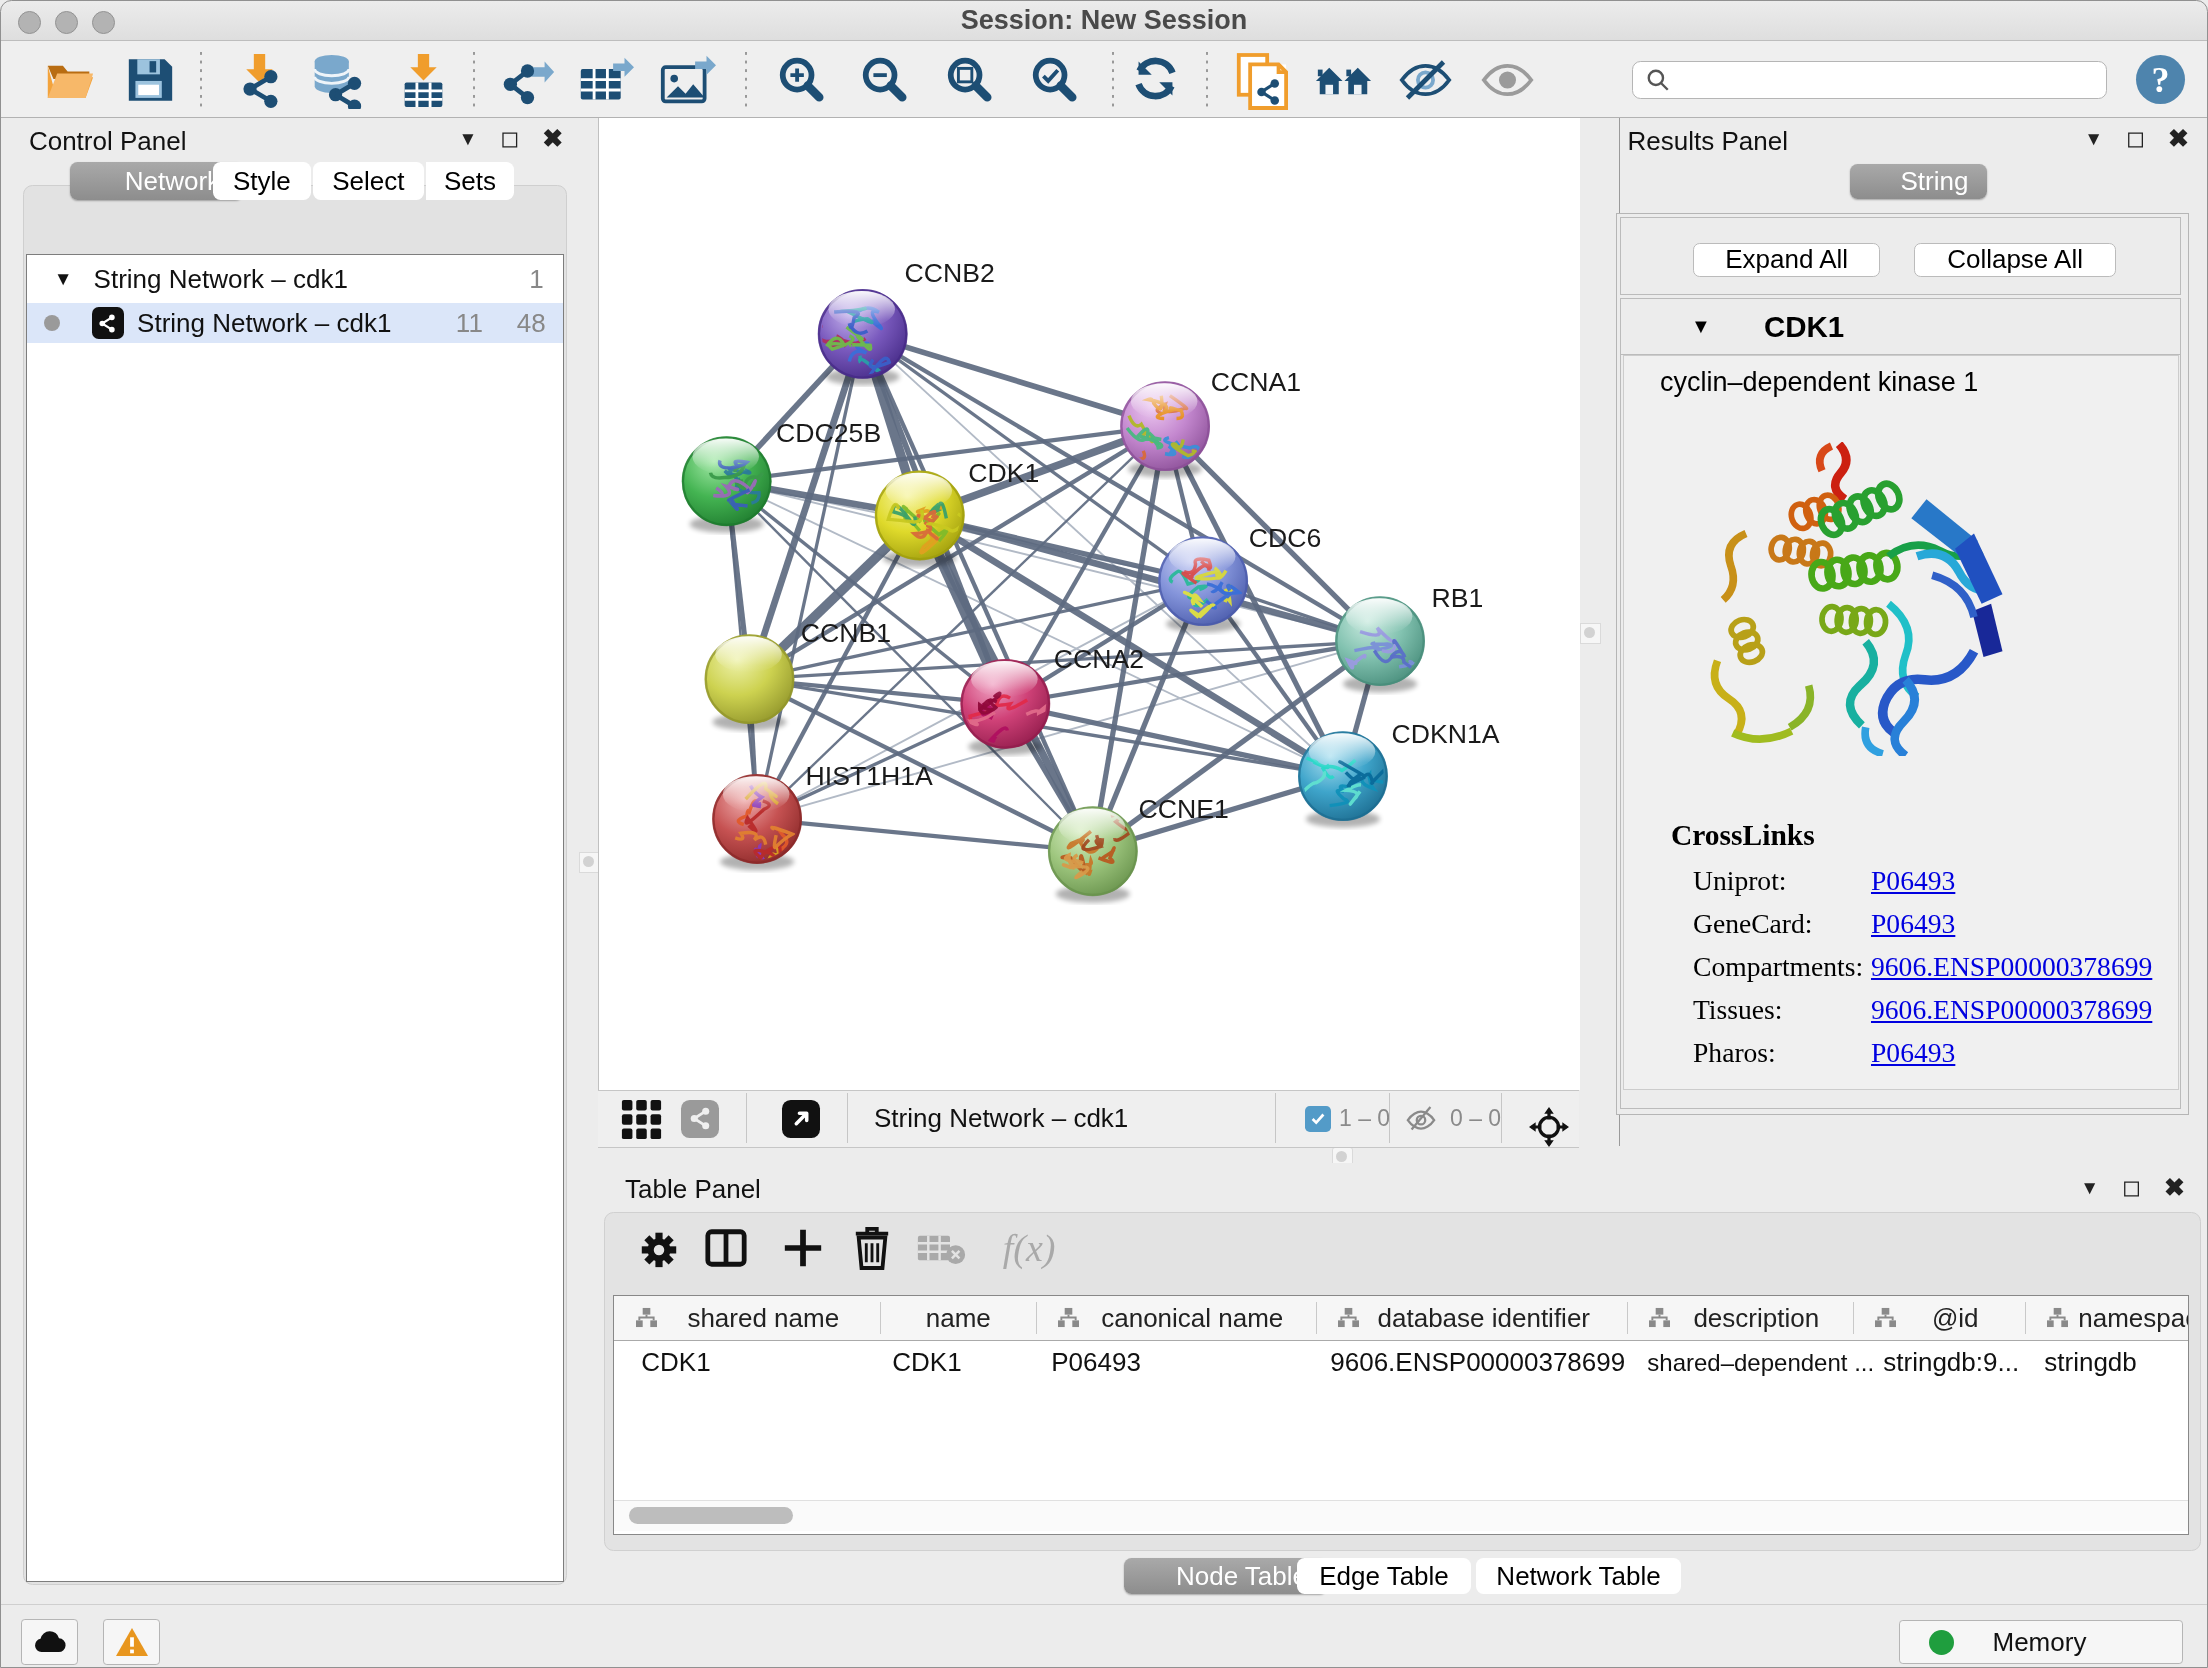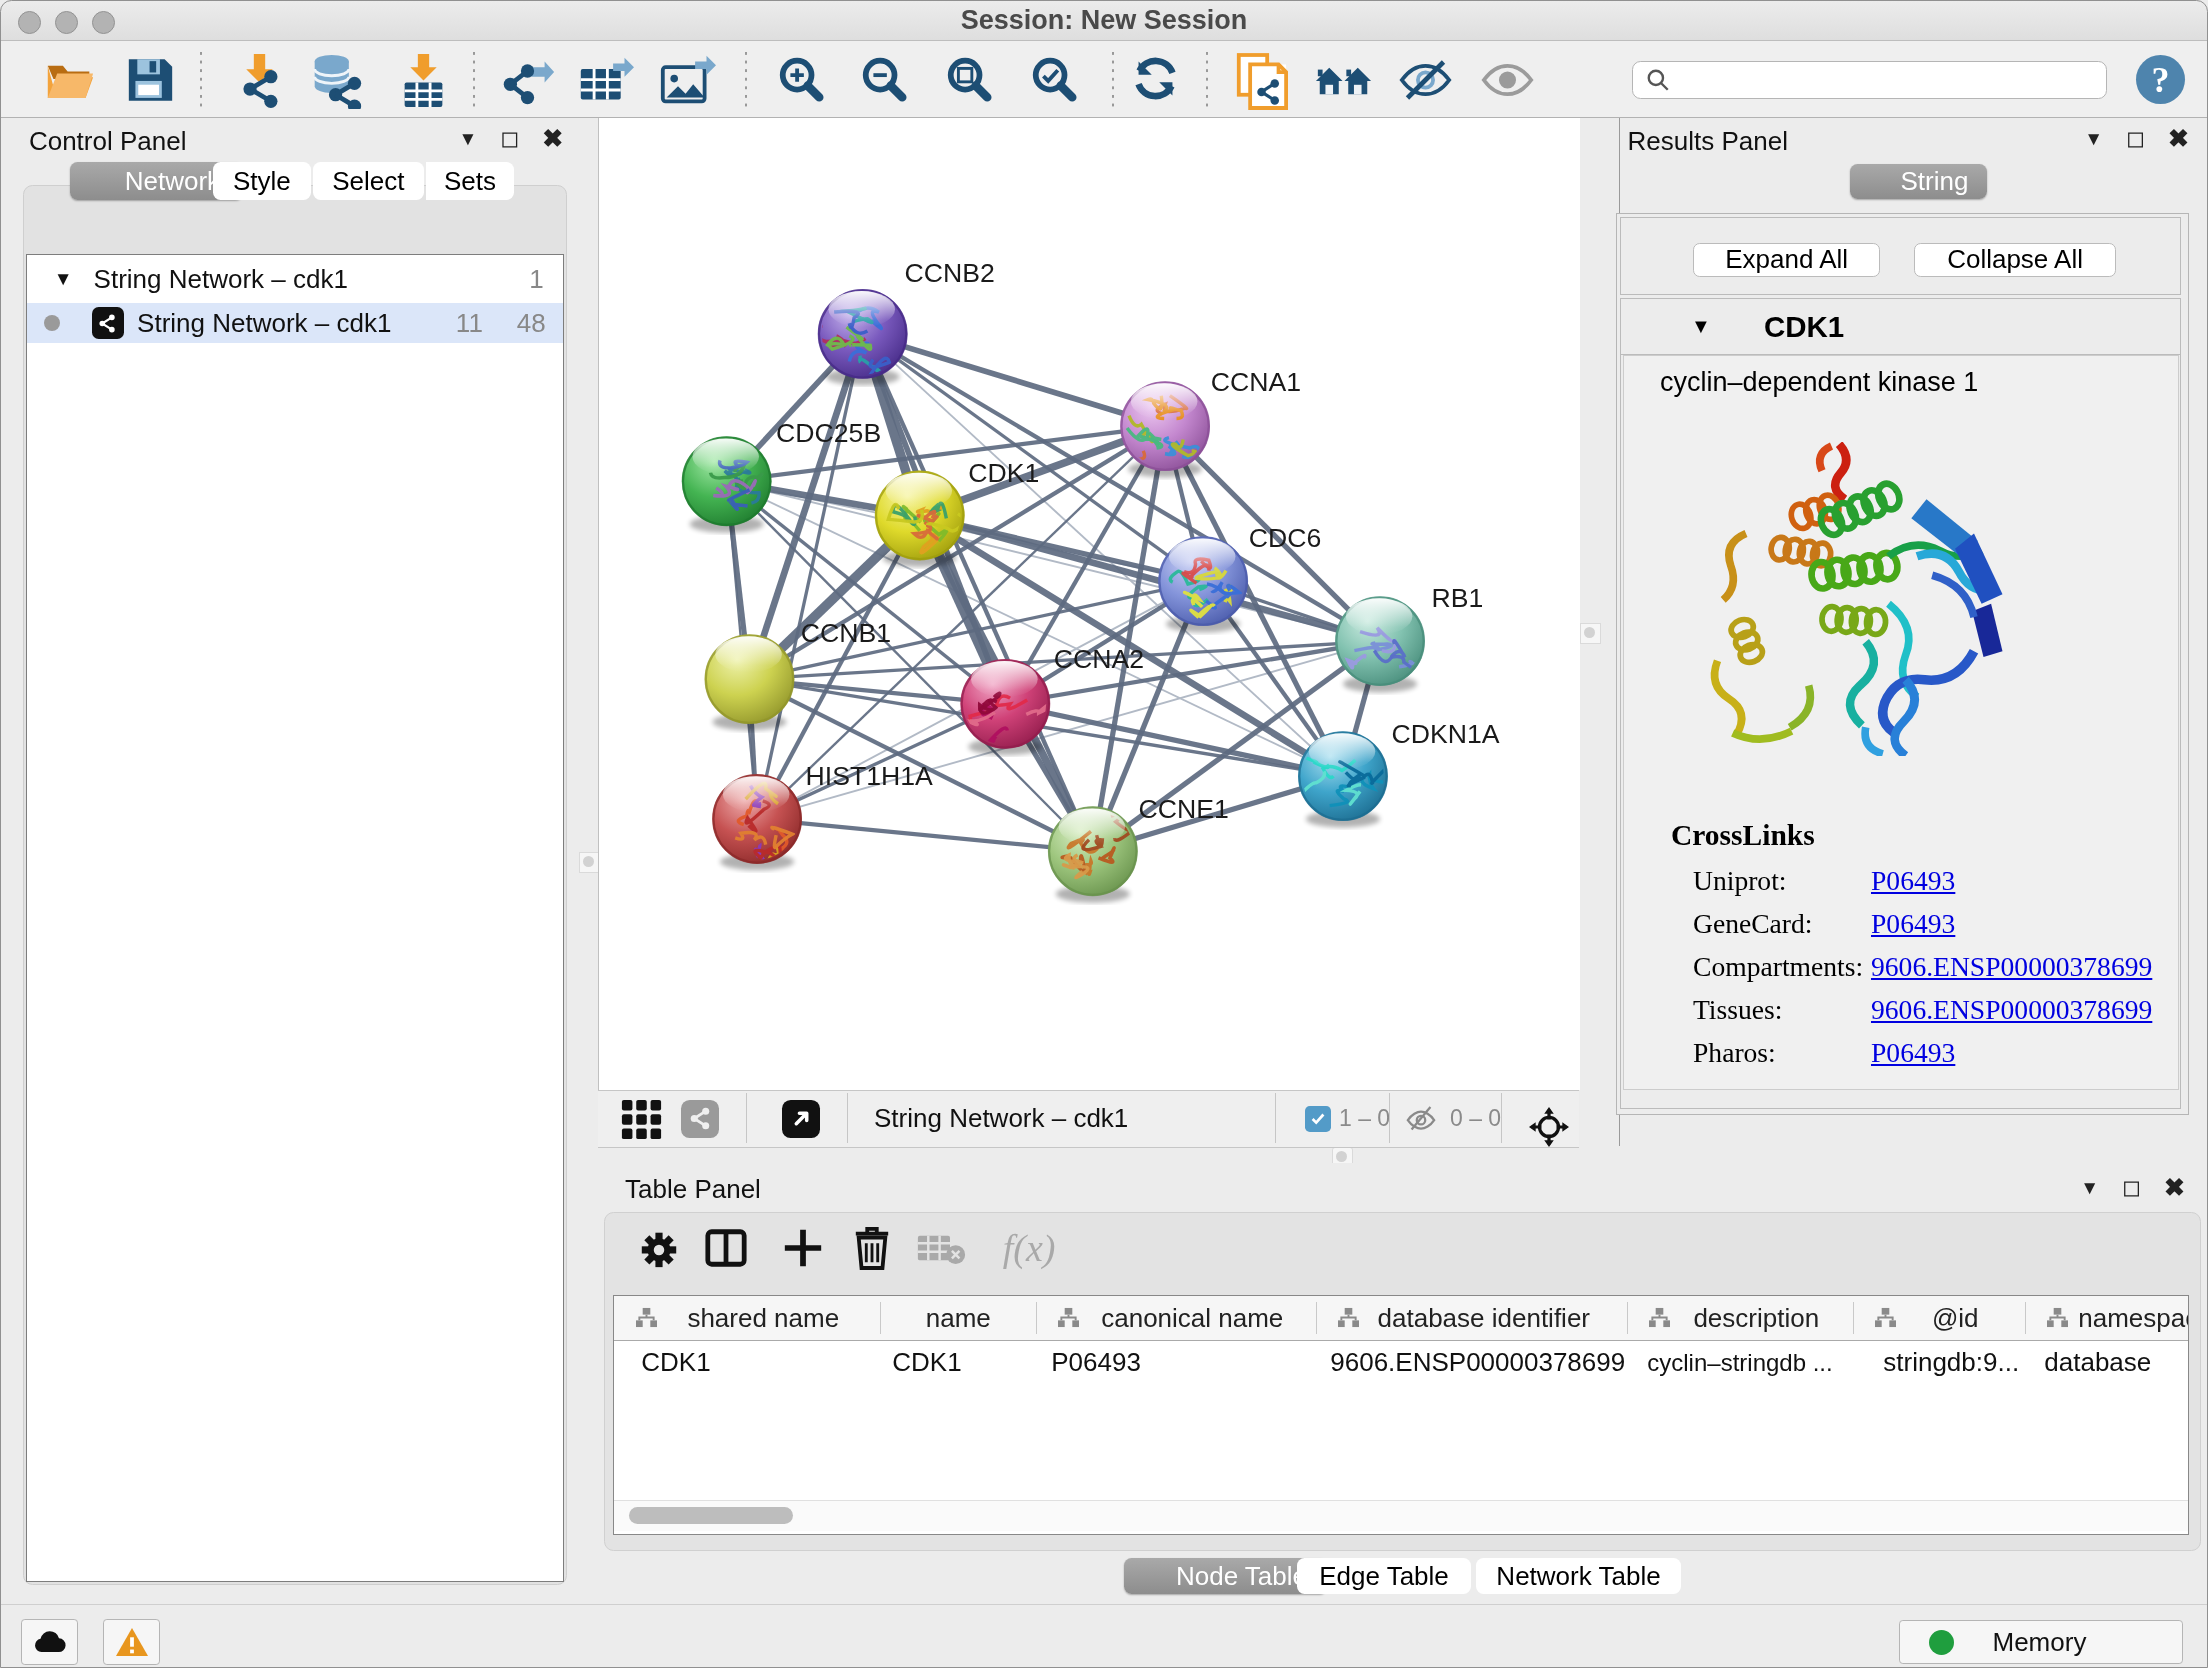--- a/index.html
+++ b/index.html
@@ -824,23 +824,23 @@
             </svg></span>
           <div class="abs" style="left:1411px;top:0;width:163px;height:44px;display:flex;align-items:center;overflow:hidden;font-size:26px;color:#222;">
             <span style="margin-left:53px;white-space:nowrap;">namespace</span>
           </div>
         </div>
       <div id="tblrow" class="abs" style="left:0;top:45px;width:100%;height:40px;font-size:26px;color:#111;">
           <span style="position:absolute;left:27px;top:5.7px;">CDK1</span>
           <span style="position:absolute;left:278px;top:5.7px;">CDK1</span>
           <span style="position:absolute;left:437px;top:5.7px;">P06493</span>
           <span style="position:absolute;left:716px;top:5.7px;">9606.ENSP00000378699</span>
-          <span style="position:absolute;left:1033px;top:7.6px;font-size:24px;white-space:nowrap;">cyclin–stringdb ...</span>
+          <span style="position:absolute;left:1033px;top:7.6px;font-size:24px;white-space:nowrap;">shared–dependent ...</span>
           <span style="position:absolute;left:1269px;top:5.7px;">stringdb:9...</span>
-          <span style="position:absolute;left:1430px;top:5.7px;">database</span>
+          <span style="position:absolute;left:1430px;top:5.7px;">stringdb</span>
         </div>
 
       <div class="abs" style="left:0;top:204px;width:100%;height:29.5px;background:#fafafa;border-top:1px solid #e0e0e0;">
         <div class="abs" style="left:15px;top:5.7px;width:164px;height:17px;background:#bdbdbd;border-radius:8.6px;"></div>
       </div>
     </div>
   </div>
 
   <div class="vtab seltab" style="left:526px;top:395px;width:171px;height:36px;">Node Table</div>
   <div class="vtab whitetab" style="left:699px;top:395px;width:174px;height:36px;">Edge Table</div>

